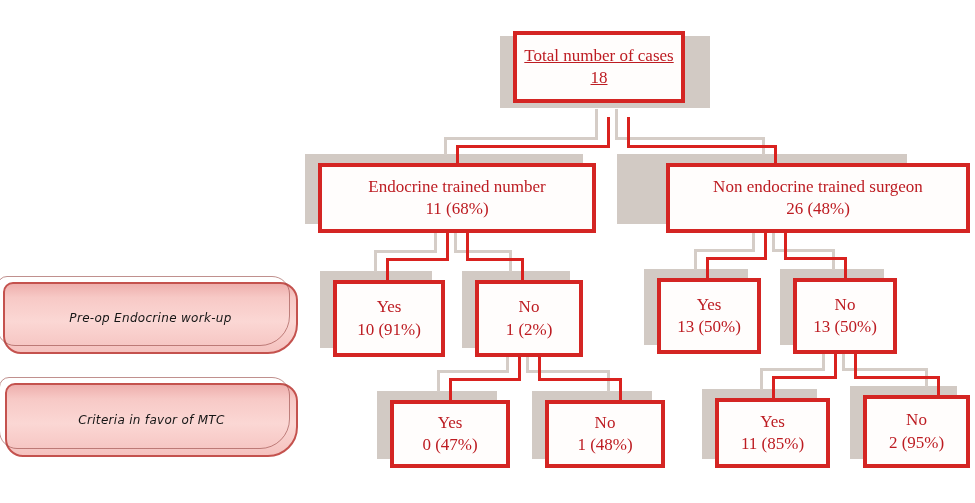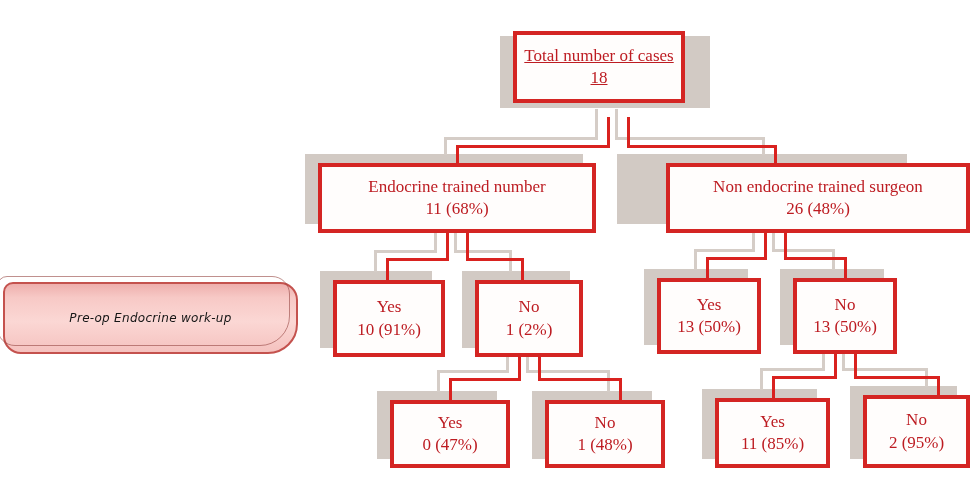--- a/index.html
+++ b/index.html
@@ -109,20 +109,23 @@
     <span>11 (85%)</span>
   </div>
   <div class="node" style="left:863px;top:395px;width:107px;height:73px;">
     <span>No</span>
     <span>2 (95%)</span>
   </div>
 
   <div class="plabel" style="left:3px;top:282px;width:295px;height:72px;">
     <span>Pre-op Endocrine work-up</span>
   </div>
+  <div class="plabel" style="left:5px;top:383px;width:293px;height:74px;">
+    <span>Criteria in favor of MTC</span>
+  </div>
 
 <div class="nshadow" style="left: 500px; top: 36px; width: 210px; height: 72px;"></div>
     <div class="nshadow" style="left: 305px; top: 154px; width: 278px; height: 70px;"></div>
     <div class="nshadow" style="left: 617px; top: 154px; width: 290px; height: 70px;"></div>
     <div class="nshadow" style="left: 320px; top: 271px; width: 112px; height: 77px;"></div>
     <div class="nshadow" style="left: 462px; top: 271px; width: 108px; height: 77px;"></div>
     <div class="nshadow" style="left: 644px; top: 269px; width: 104px; height: 76px;"></div>
     <div class="nshadow" style="left: 780px; top: 269px; width: 104px; height: 76px;"></div>
     <div class="nshadow" style="left: 377px; top: 391px; width: 120px; height: 68px;"></div>
     <div class="nshadow" style="left: 532px; top: 391px; width: 120px; height: 68px;"></div>

